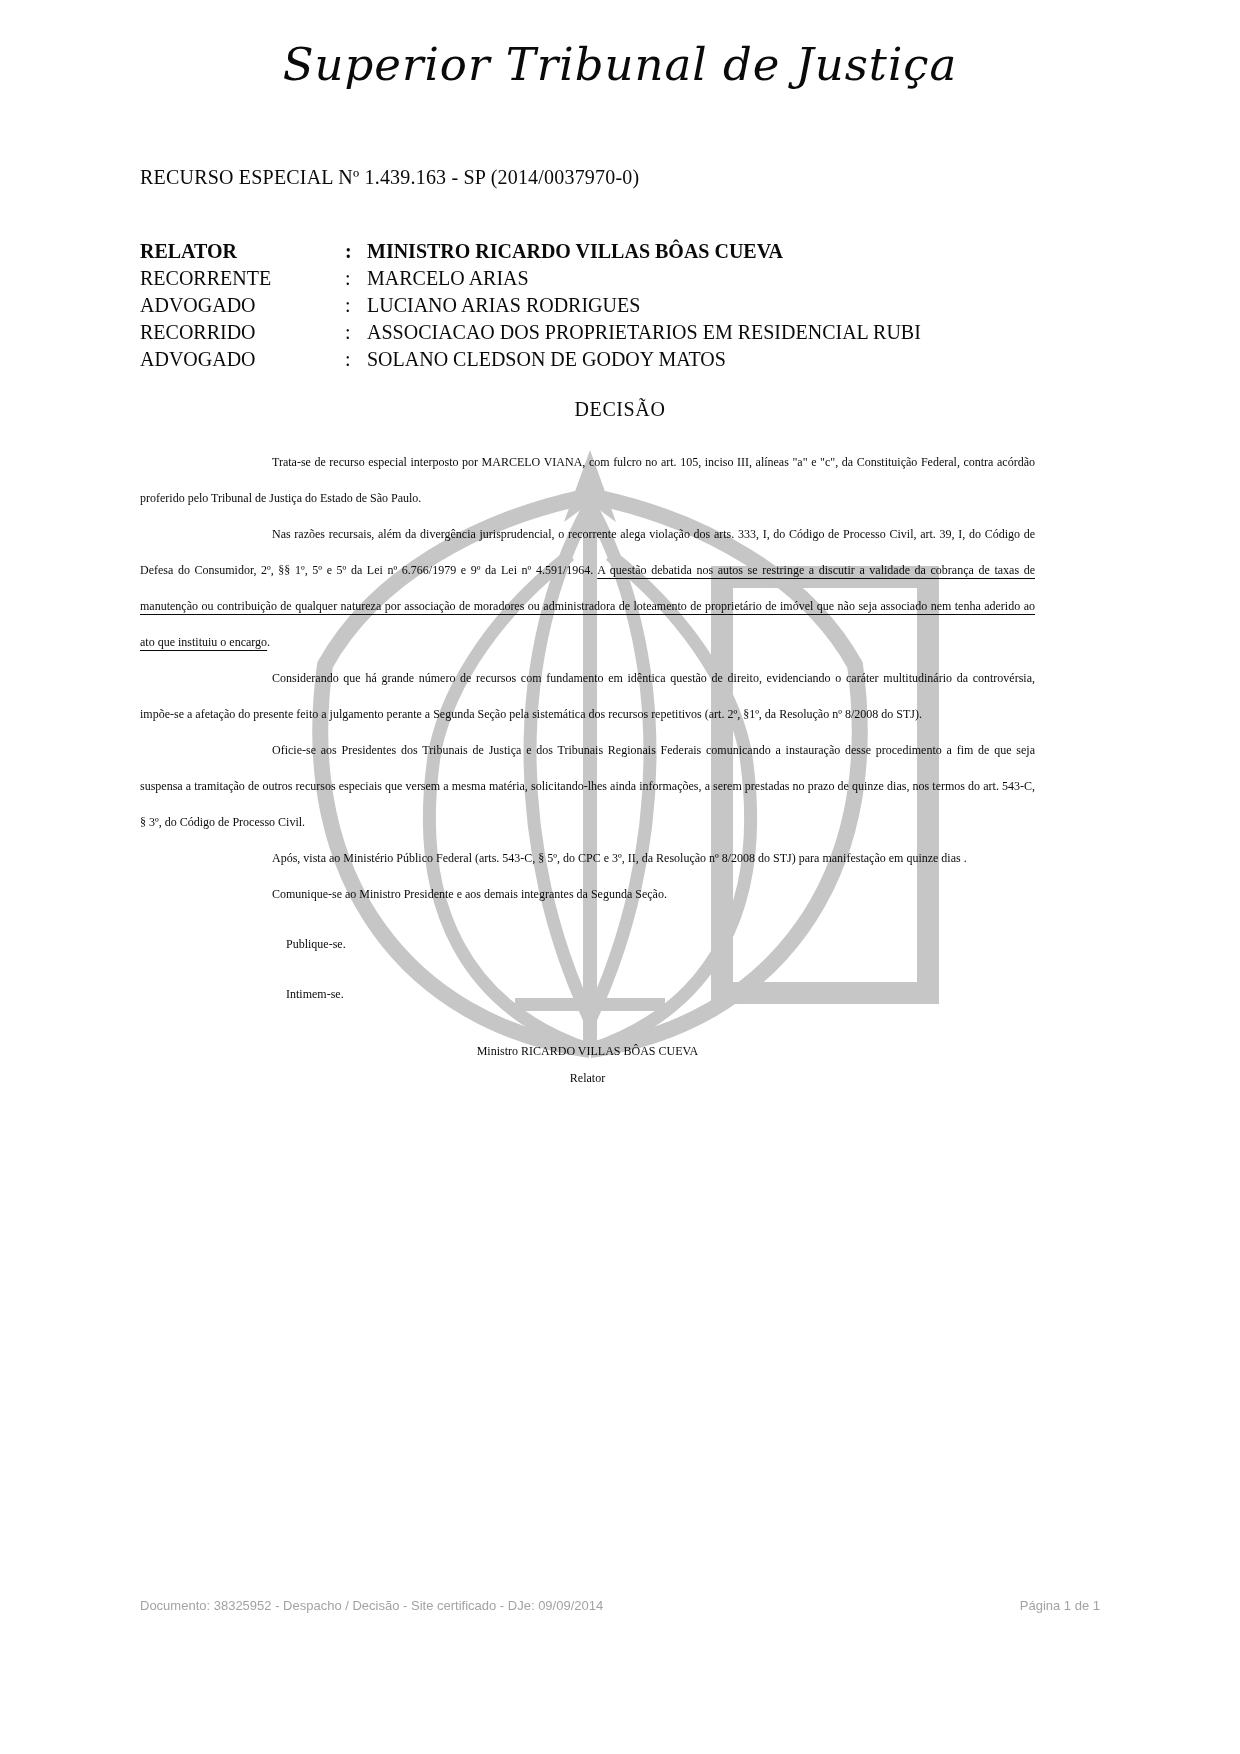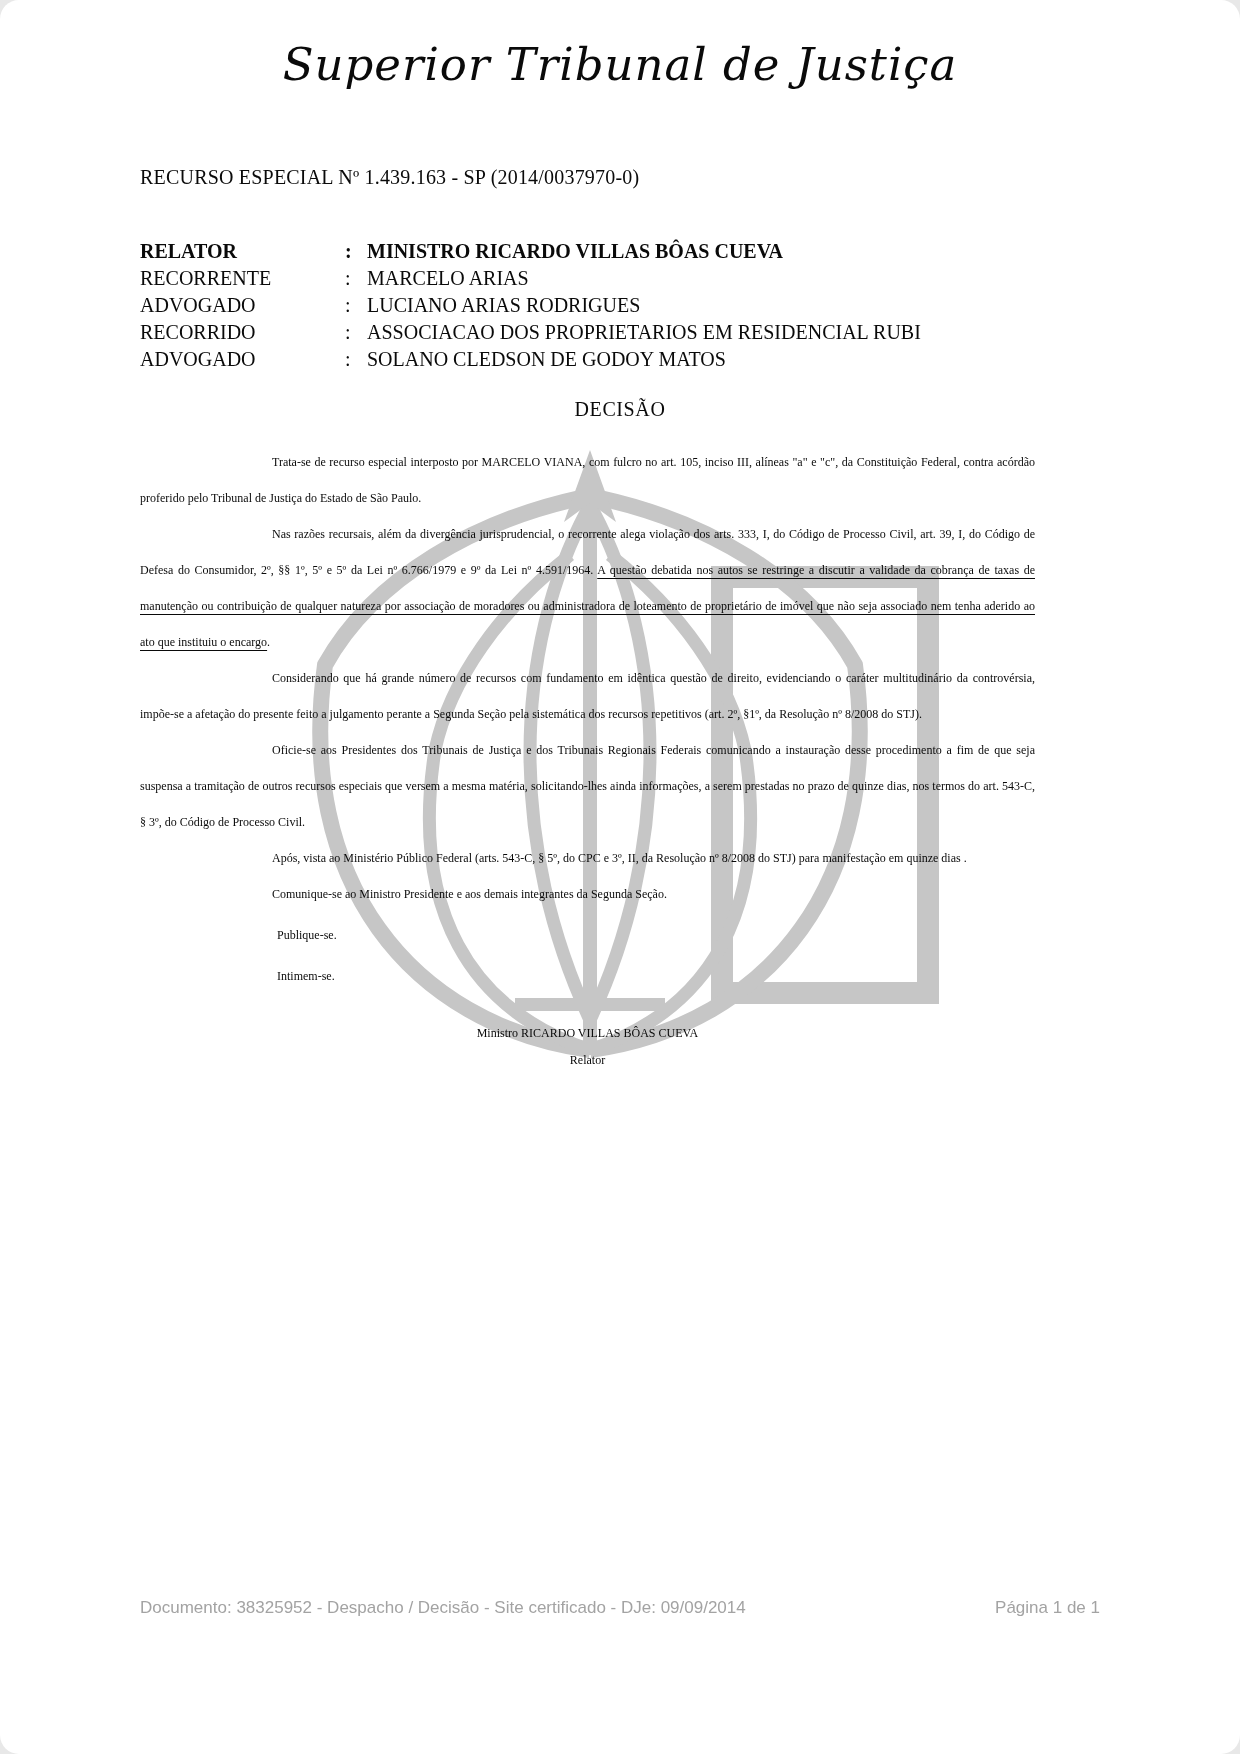--- a/index.html
+++ b/index.html
@@ -5,21 +5,20 @@
   html, body { margin: 0; padding: 0; background: #e8e8e8; }
   .page {
     position: relative;
     width: 1240px;
     height: 1754px;
     background: #ffffff;
     margin: 0 auto;
     overflow: hidden;
     font-family: "Liberation Serif", serif;
     color: #0a0a0a;
-    border-radius: 19px;
   }
   .layer { position: absolute; z-index: 1; }
 
   
   .script-header {
     top: 38px; left: 0; width: 100%;
     text-align: center;
     font-family: "DejaVu Serif", serif;
     font-style: italic;
     font-size: 45px;
@@ -49,29 +48,29 @@
   }
 
   .doc-body {
     top: 444px; left: 140px; width: 895px;
     font-size: 12px;
     line-height: 36px;
     text-align: justify;
   }
   .para { margin: 0; text-indent: 132px; }
   .u { text-decoration: underline; text-underline-offset: 4px; }
-  .closing { margin: 5px; text-indent: 132px; text-align: left; }
+  .closing { margin: 14px; text-indent: 132px; text-align: left; }
 
   .signature { margin-top: 26px; text-align: center; line-height: 27px; text-indent: 0; }
 
   .footer {
     top: 1598px; left: 140px; width: 960px;
     display: flex; justify-content: space-between;
     font-family: "Liberation Sans", sans-serif;
-    font-size: 17px;
+    font-size: 13px;
     color: var(--footer-color, #a3a3a3);
   }
 
   .watermark {
     position: absolute;
     left: 280px; top: 450px;
     width: 660px; height: 625px;
     z-index: 0;
   }
   .watermark svg { width: 100%; height: 100%; }

